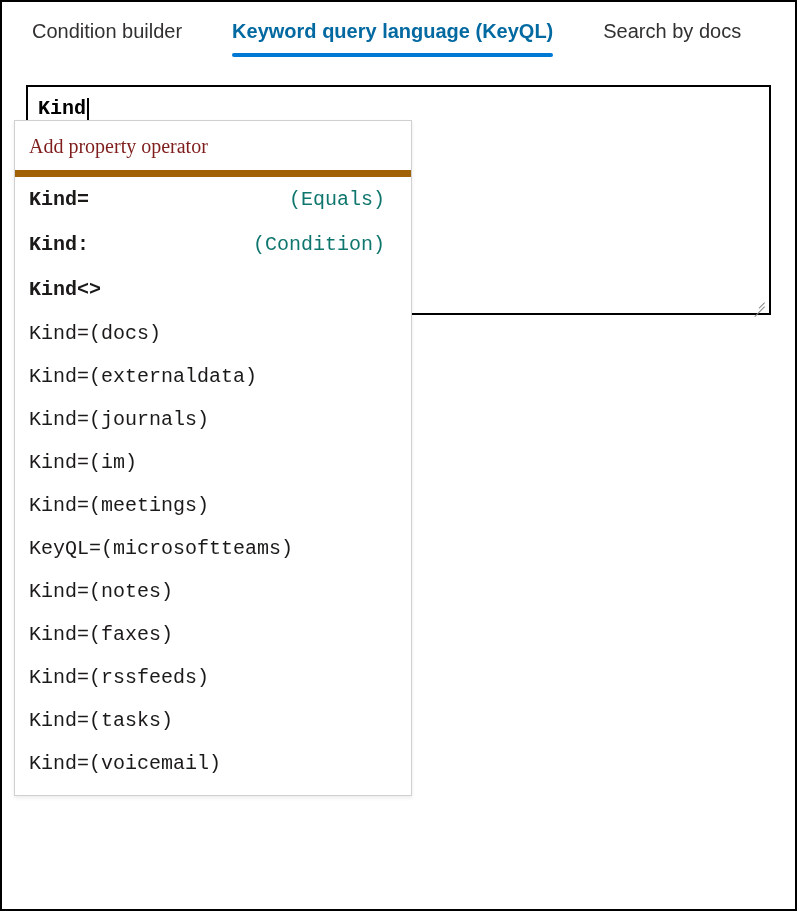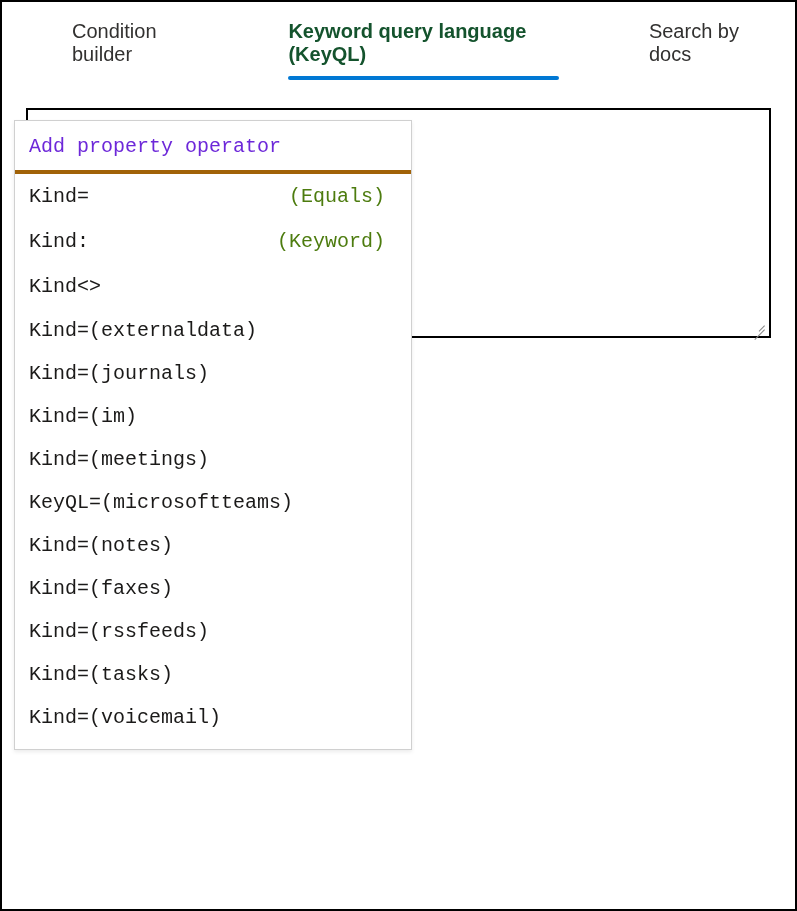--- a/index.html
+++ b/index.html
@@ -22,25 +22,24 @@
       gap: 50px;
       padding: 18px 30px 0 30px;
       align-items: flex-start;
     }
     .tab {
       font-size: 20px;
       color: #323130;
       padding-bottom: 12px;
       cursor: pointer;
       position: relative;
-      margin-left: 40px;
     }
     .tab.active {
       font-weight: 600;
-      color: #14532d;
+      color: #0369a1;
     }
     .tab.active::after {
       content: "";
       position: absolute;
       left: 0;
       right: 0;
       bottom: -2px;
       height: 4px;
       background: #0078d4;
       border-radius: 2px;
@@ -106,37 +105,38 @@
       top: 118px;
       width: 398px;
       background: #fff;
       border: 1px solid #d0d0d0;
       box-shadow: 0 2px 4px rgba(0,0,0,0.08);
       font-family: Consolas, "Courier New", monospace;
       font-size: 20px;
       padding-bottom: 10px;
     }
     .dropdown-header {
-      color: #6d28d9;
+      color: #7f1d1d;
       padding: 14px 14px 12px 14px;
-      border-bottom: 4px solid #a16207;
+      border-bottom: 7px solid #a16207;
+      font-family: Liberation Serif, serif;
     }
     .op-row {
       display: flex;
       justify-content: space-between;
       align-items: center;
       padding: 11px 14px;
       cursor: pointer;
     }
     .op-key {
-      font-weight: 400;
+      font-weight: 700;
       color: #1b1a19;
     }
     .op-desc {
-      color: #4d7c0f;
+      color: #0f766e;
       padding-right: 12px;
     }
     .value-row {
       padding: 10px 14px 10px 14px;
       color: #1b1a19;
       cursor: pointer;
       font-weight: 400;
     }
   </style>
 </head>
@@ -157,26 +157,27 @@
 
 <div class="dropdown">
   <div class="dropdown-header">Add property operator</div>
 
   <div class="op-row">
     <span class="op-key">Kind=</span>
     <span class="op-desc">(Equals)</span>
   </div>
   <div class="op-row">
     <span class="op-key">Kind:</span>
-    <span class="op-desc">(Keyword)</span>
+    <span class="op-desc">(Condition)</span>
   </div>
   <div class="op-row">
     <span class="op-key">Kind&lt;&gt;</span>
   </div>
 
+  <div class="value-row">Kind=(docs)</div>
   <div class="value-row">Kind=(externaldata)</div>
   <div class="value-row">Kind=(journals)</div>
   <div class="value-row">Kind=(im)</div>
   <div class="value-row">Kind=(meetings)</div>
   <div class="value-row">KeyQL=(microsoftteams)</div>
   <div class="value-row">Kind=(notes)</div>
   <div class="value-row">Kind=(faxes)</div>
   <div class="value-row">Kind=(rssfeeds)</div>
   <div class="value-row">Kind=(tasks)</div>
   <div class="value-row">Kind=(voicemail)</div>

